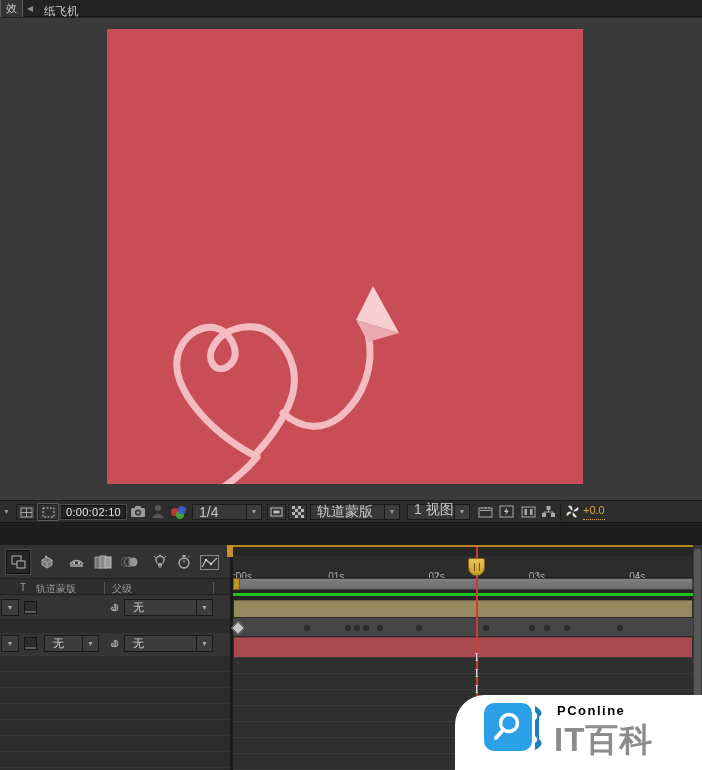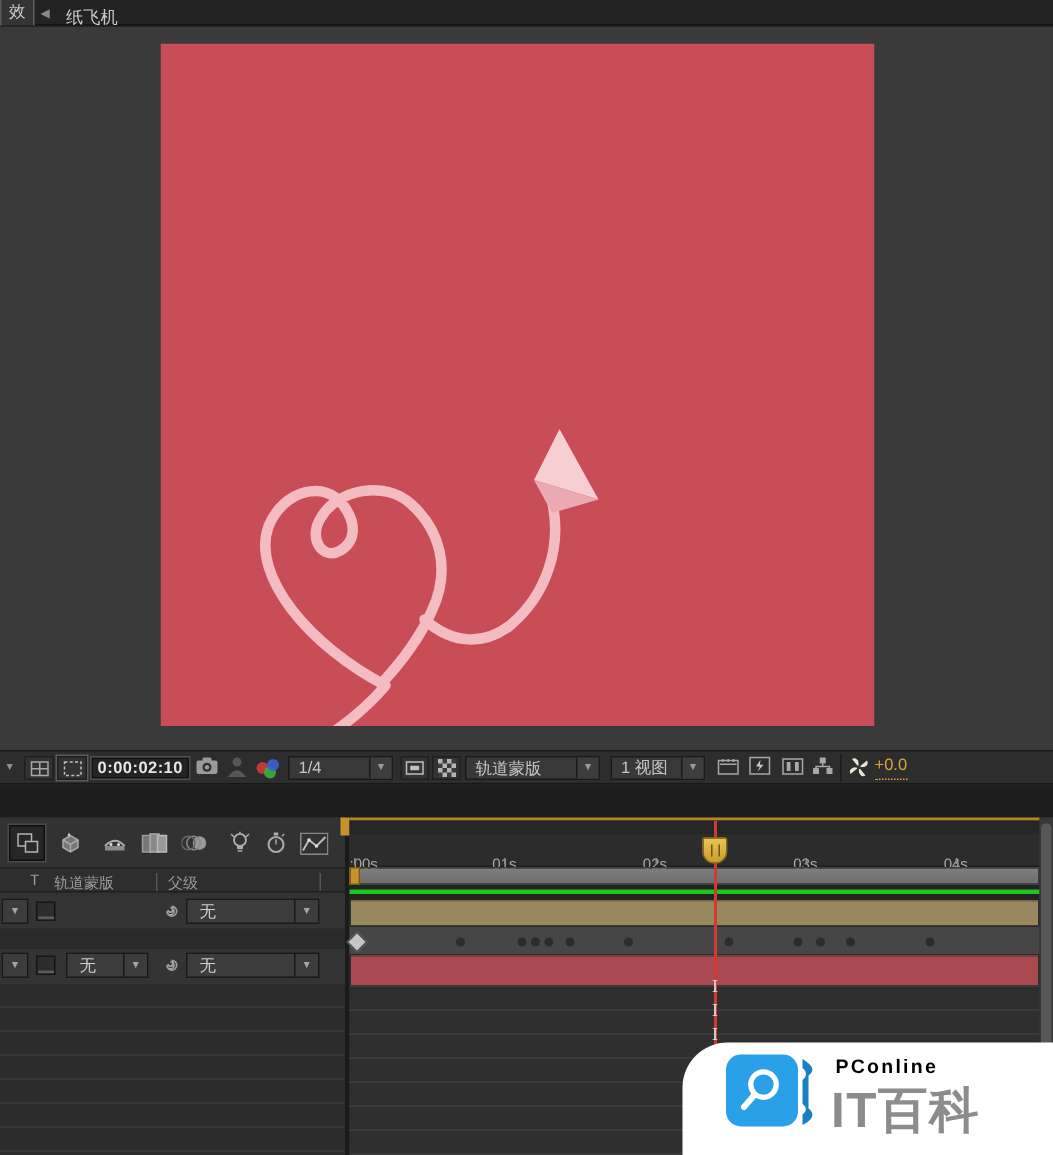--- a/index.html
+++ b/index.html
@@ -23,23 +23,23 @@
 
   
   .vtoolbar { position:absolute; left:0; top:500px; width:702px; height:23px;
     background:#2d2d2d; border-top:1px solid #1c1c1c; border-bottom:1px solid #171717; }
   .vt { position:absolute; top:3px; height:16px; color:#b0b0b0; }
   .vt-btn { background:#323232; border:1px solid #1f1f1f; display:flex;
     align-items:center; justify-content:center; }
   .menu-arrow { left:3px; top:7px; font-size:7px; color:#8f8f8f; }
   .timecode { left:60px; width:67px; background:#232323; border:1px solid #4e4e4e;
     box-shadow:inset 0 0 0 1px #111; color:#e6e6e6; font-size:11px; line-height:14px;
-    text-align:center; letter-spacing:.3px;font-weight:bold; }
+    text-align:center; letter-spacing:.3px; }
   .dropdown { background:#383838; border:1px solid #1a1a1a; display:flex; align-items:center; }
-  .dropdown .dd-label { flex:1; font-size:11px; color:#c6c6c6; padding-left:6px;
+  .dropdown .dd-label { flex:1; font-size:14px; color:#c6c6c6; padding-left:6px;
     white-space:nowrap; overflow:hidden; }
   .dropdown .dd-arrow { width:15px; text-align:center; font-size:7px; color:#9a9a9a;
     border-left:1px solid #1a1a1a; align-self:stretch; line-height:14px; background:#3d3d3d; }
   .exposure-val { font-size:11px; border-bottom:1px dotted; line-height:13px; }
   .vt-divider { width:1px; background:#1a1a1a; top:2px; height:18px; }
   .rgb-dot { position:absolute; width:8px; height:8px; border-radius:50%; opacity:.9; }
 
   
   .gap { position:absolute; left:0; top:524px; width:702px; height:21px; background:#1d1d1d; }
 

